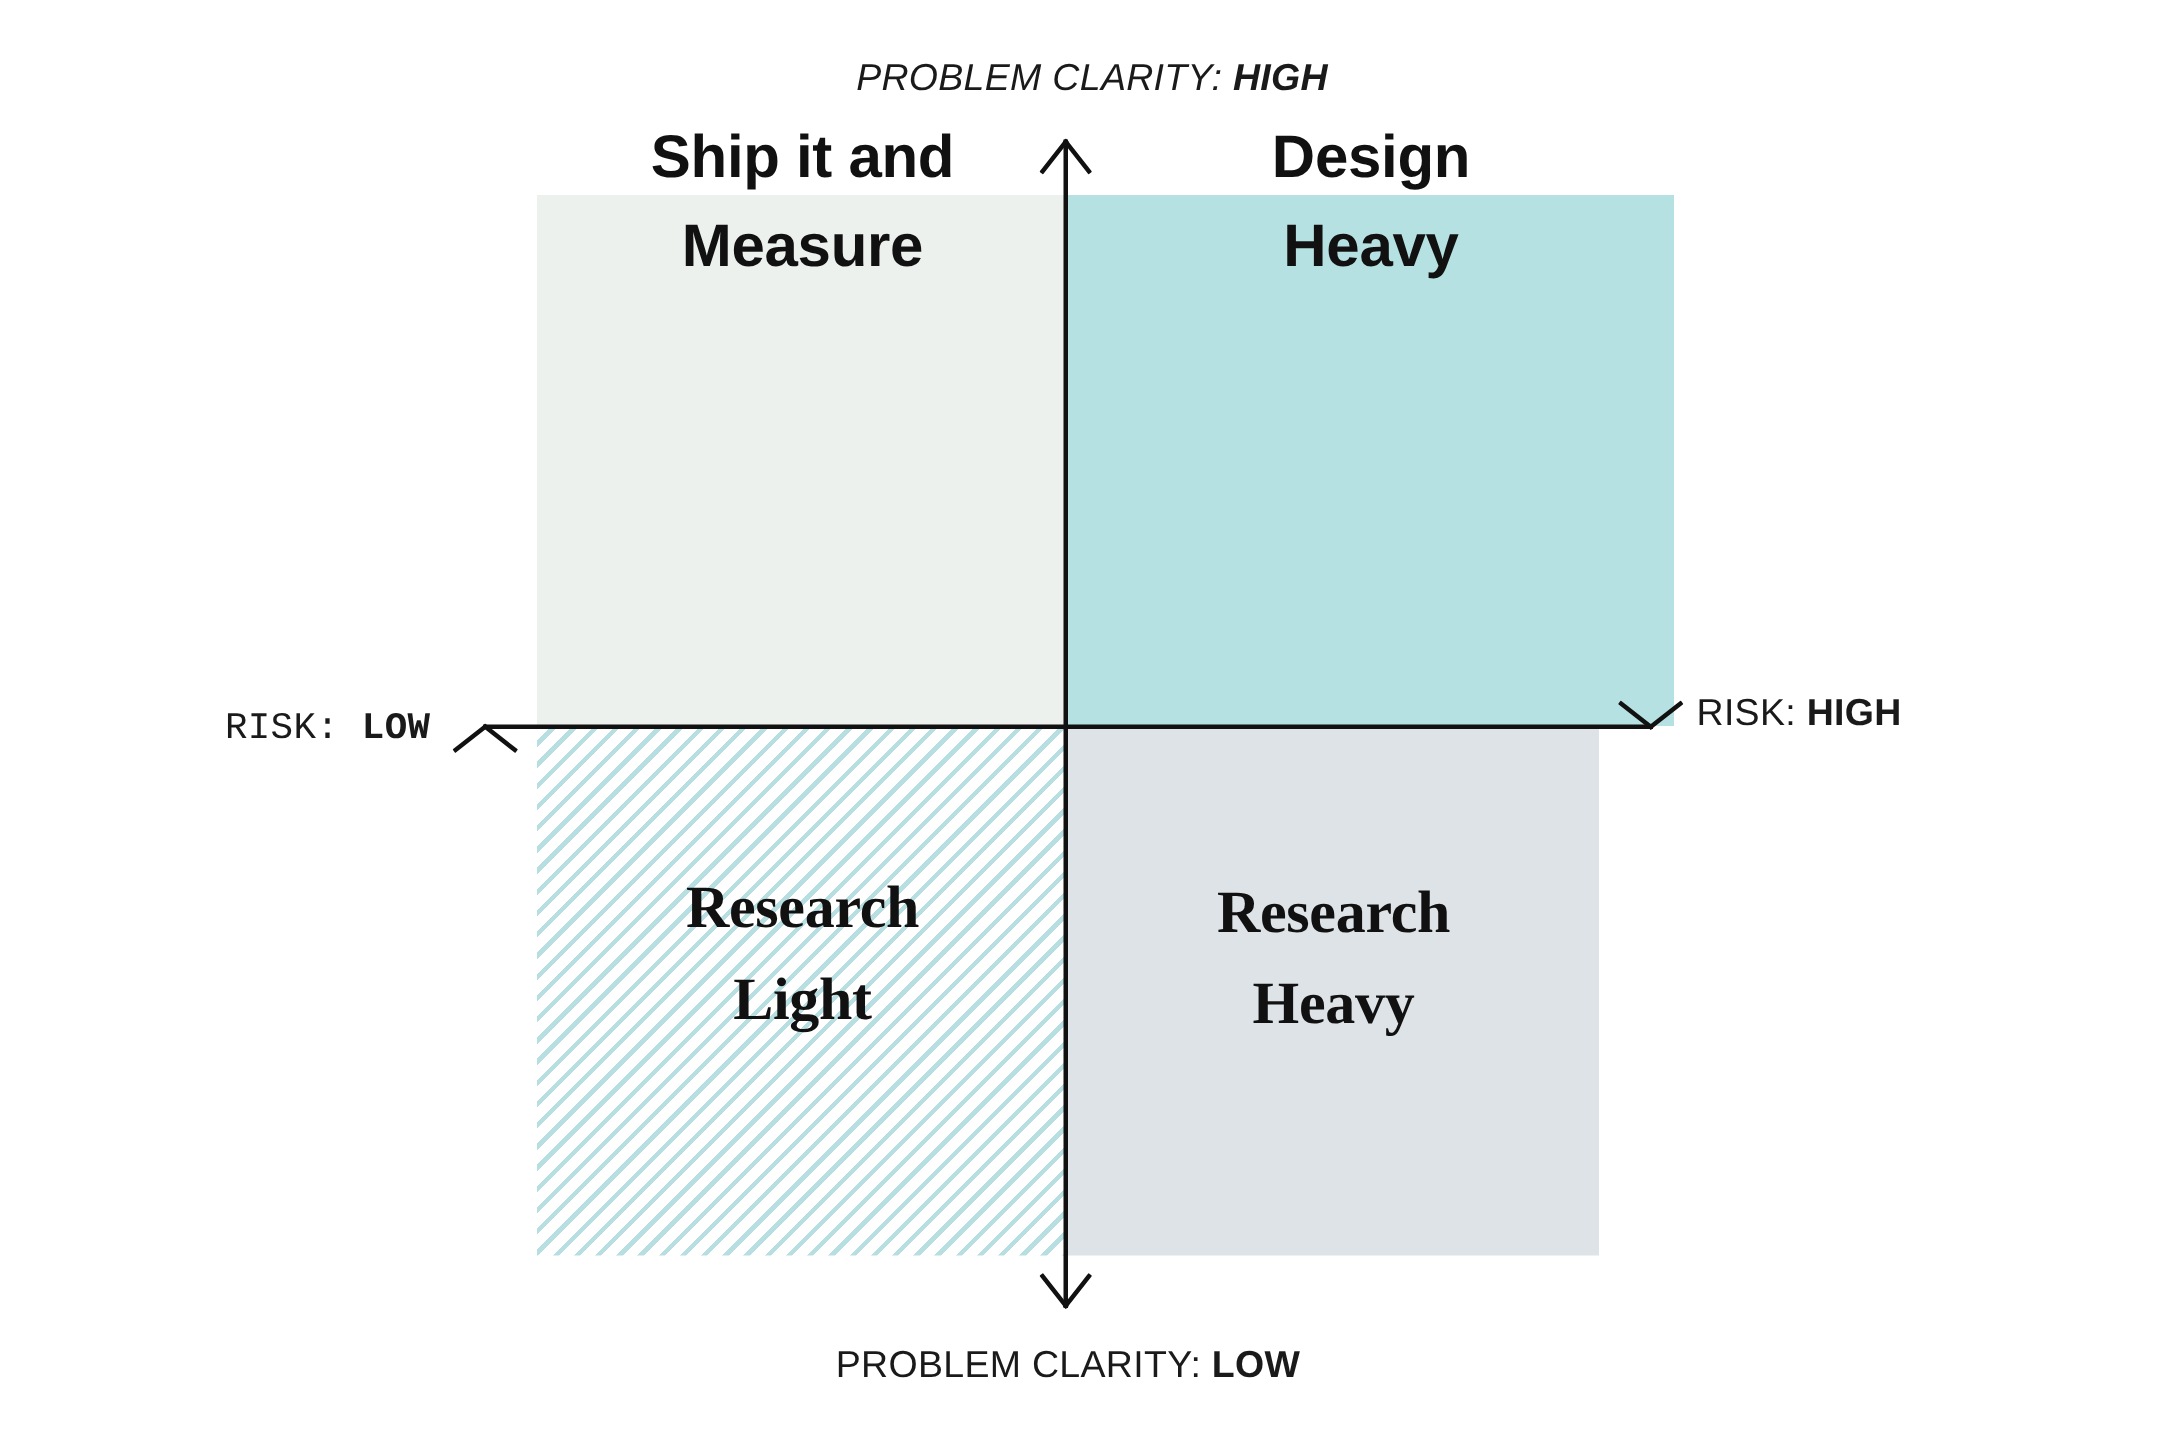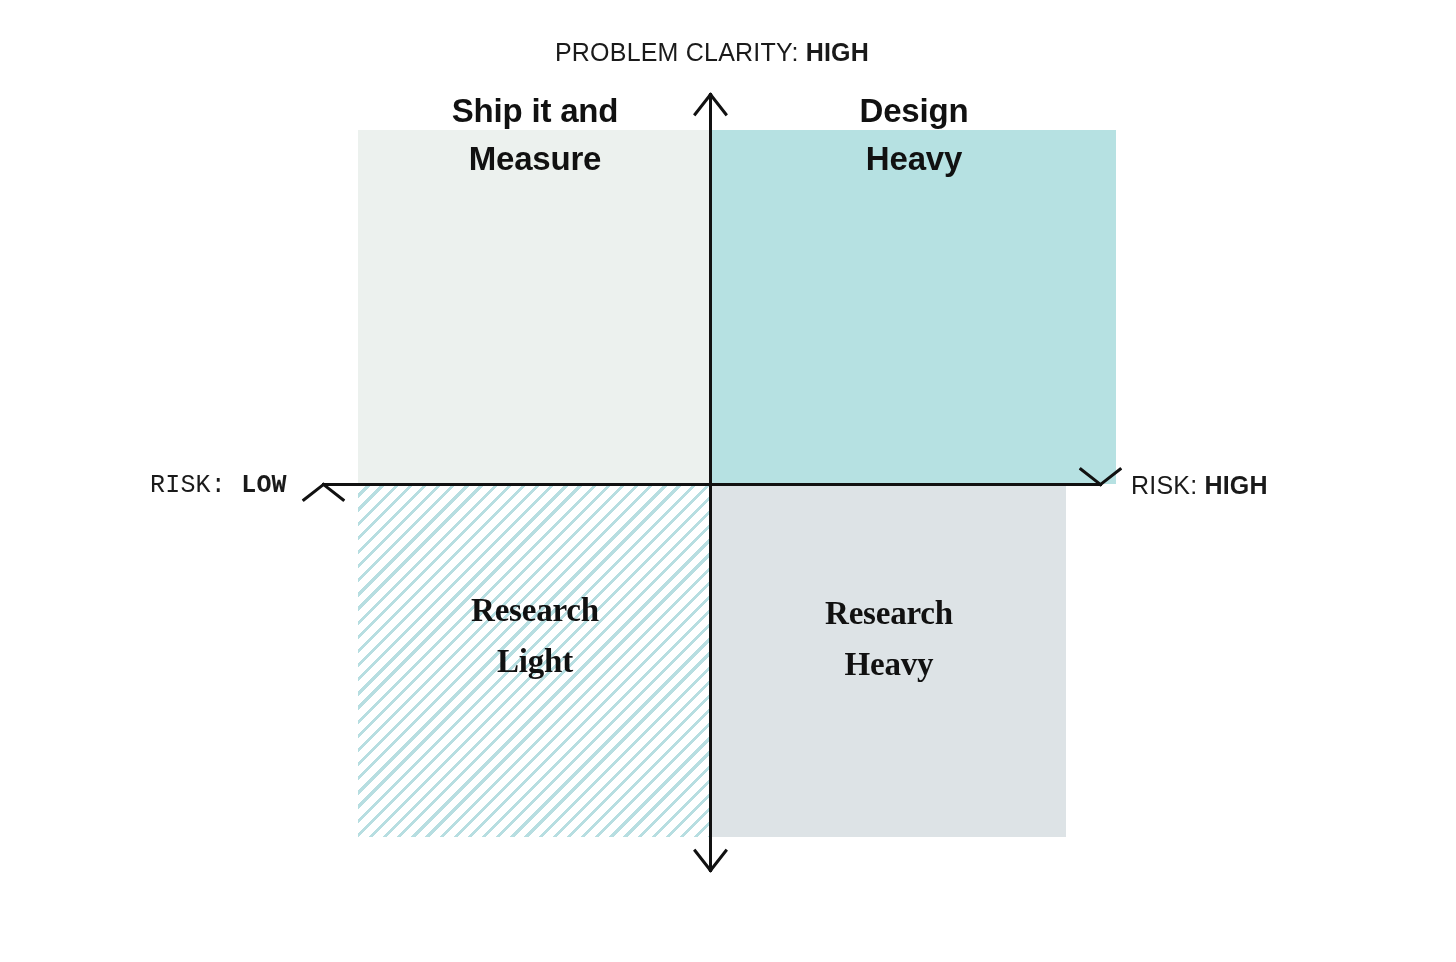--- a/index.html
+++ b/index.html
@@ -24,21 +24,21 @@
   
   .quad {
     position: absolute;
     display: flex;
     align-items: center;
     justify-content: center;
     box-sizing: border-box;
   }
   .quad-label {
     font-weight: bold;
-    font-size: 33px;
+    font-size: 40px;
     line-height: 1.47;
     color: #111111;
     text-align: center;
     letter-spacing: -0.2px;
     white-space: pre-line;
   }
 
   
   #quad-tl {
     left: 358px;
@@ -141,39 +141,40 @@
   .axis-caption {
     position: absolute;
     font-size: 25px;
     color: #1a1a1a;
     white-space: nowrap;
     letter-spacing: 0.2px;
   }
   .axis-caption .val { font-weight: bold; }
 
   #caption-top {
-    left: 0;
+    left: 16px;
     top: 38px;
     width: 1424px;
     text-align: center;
+    font-style: italic;
   }
   #caption-bottom {
     left: 0;
     top: 896px;
     width: 1424px;
     text-align: center;
   }
   #caption-left {
     left: 150px;
     top: 471px;
     font-family: Liberation Mono, monospace;
   }
   #caption-right {
     left: 1131px;
-    top: 471px;
+    top: 461px;
   }
 </style>
 </head>
 <body>
 
 <div id="matrix">
 
   <div class="quad" id="quad-tl">
     <div class="quad-label">Ship it and
 Measure</div>
@@ -209,18 +210,19 @@
       <i></i>
       <i></i>
     </div>
   <div class="arrowhead" id="arrow-right">
       <i></i>
       <i></i>
     </div>
 
   <div class="axis-caption" id="caption-top"><span>PROBLEM CLARITY: </span><span class="val">HIGH</span></div>
 
+  <div class="axis-caption" id="caption-bottom"><span>PROBLEM CLARITY: </span><span class="val">LOW</span></div>
 
   <div class="axis-caption" id="caption-left"><span>RISK: </span><span class="val">LOW</span></div>
 
   <div class="axis-caption" id="caption-right"><span>RISK: </span><span class="val">HIGH</span></div>
 
 </div>
 
 </body></html>

